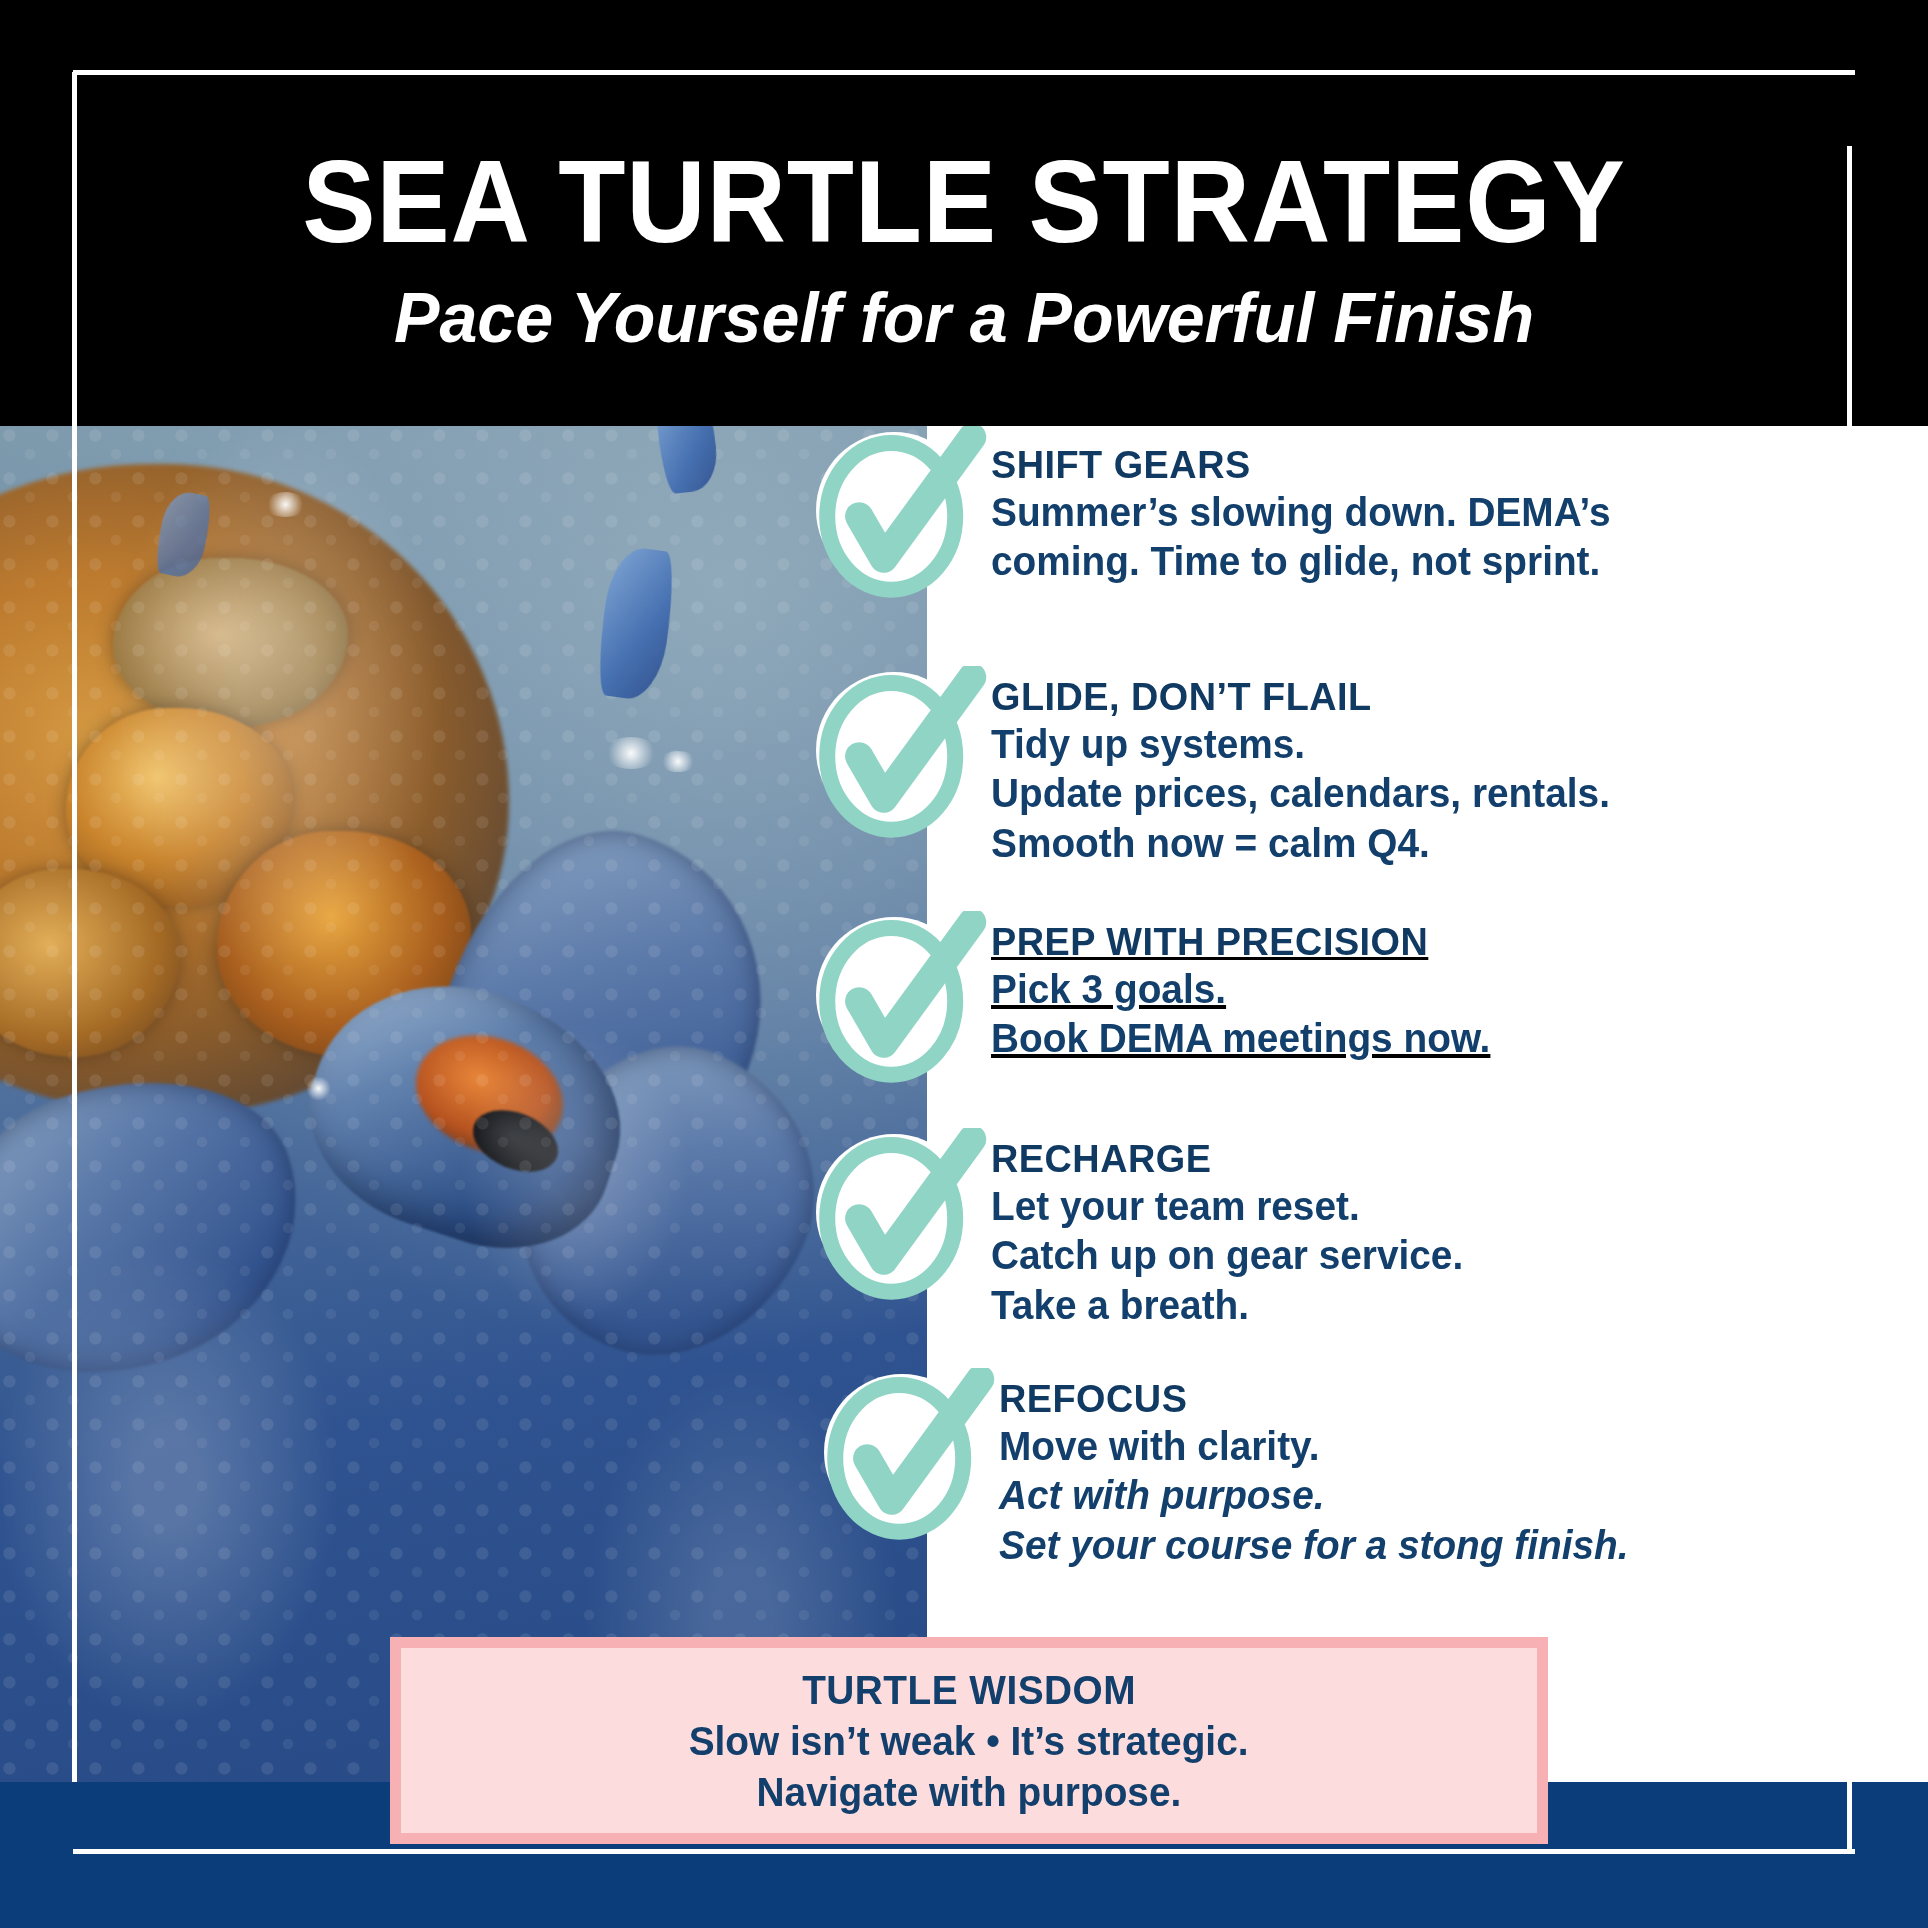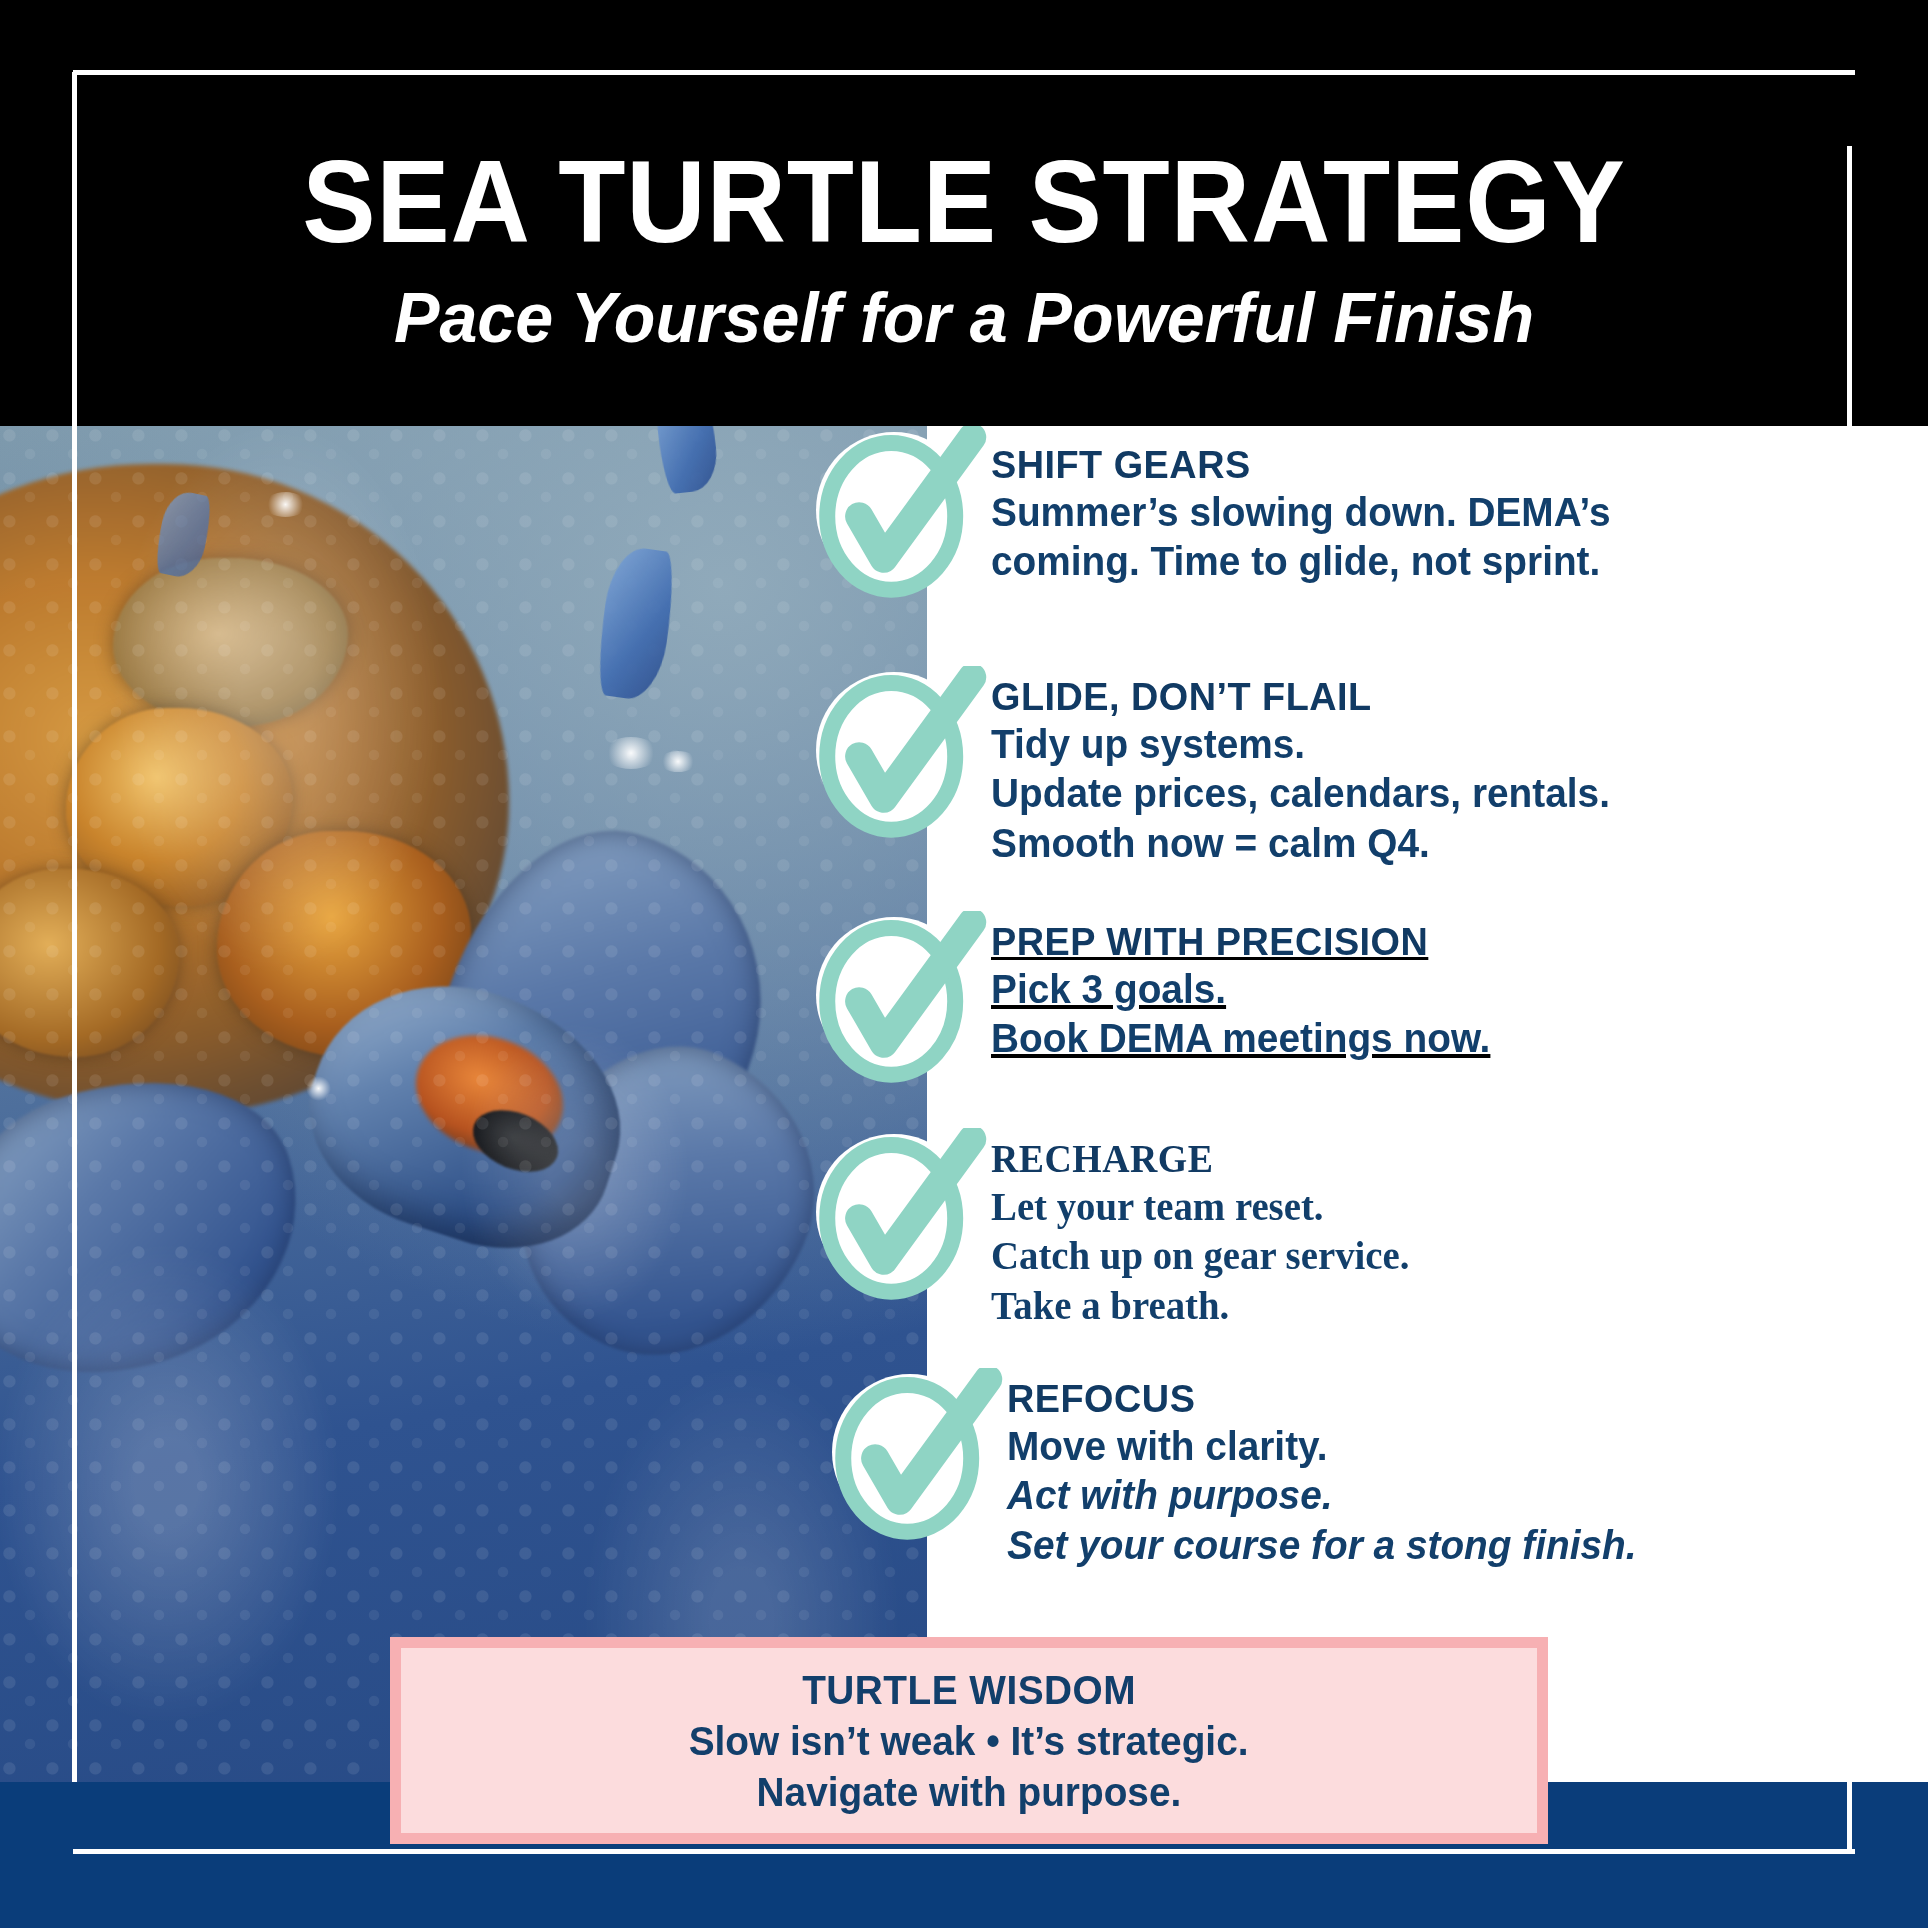--- a/index.html
+++ b/index.html
@@ -178,22 +178,22 @@
     color: #123f6b;
     font-size: 40px; font-weight: 700;
     line-height: 1.23; white-space: nowrap;
     transform: scaleX(.97); transform-origin: left center;
   }
   .item-line.italic { font-style: italic; }
 
   #row-0 { left: 0;  top: 0; align-items: center;    }
   #row-1 { left: 0;  top: 240px;}
   #row-2 { left: 0;  top: 485px; text-decoration: underline;}
-  #row-3 { left: 0;  top: 702px; font-family: Liberation Serif, serif;}
-  #row-4 { left: 16px;  top: 942px;}
+  #row-3 { left: 0;  top: 702px;}
+  #row-4 { left: 8px;  top: 942px;}
 
   
   #bottom-band {
     position: absolute; left: 0; top: 1782px; width: 1928px; height: 147px;
     background: #0a3d7a; z-index: 15;
   }
 
   
   #wisdom-box {
     position: absolute; left: 390px; top: 1637px; width: 1158px; height: 207px;

